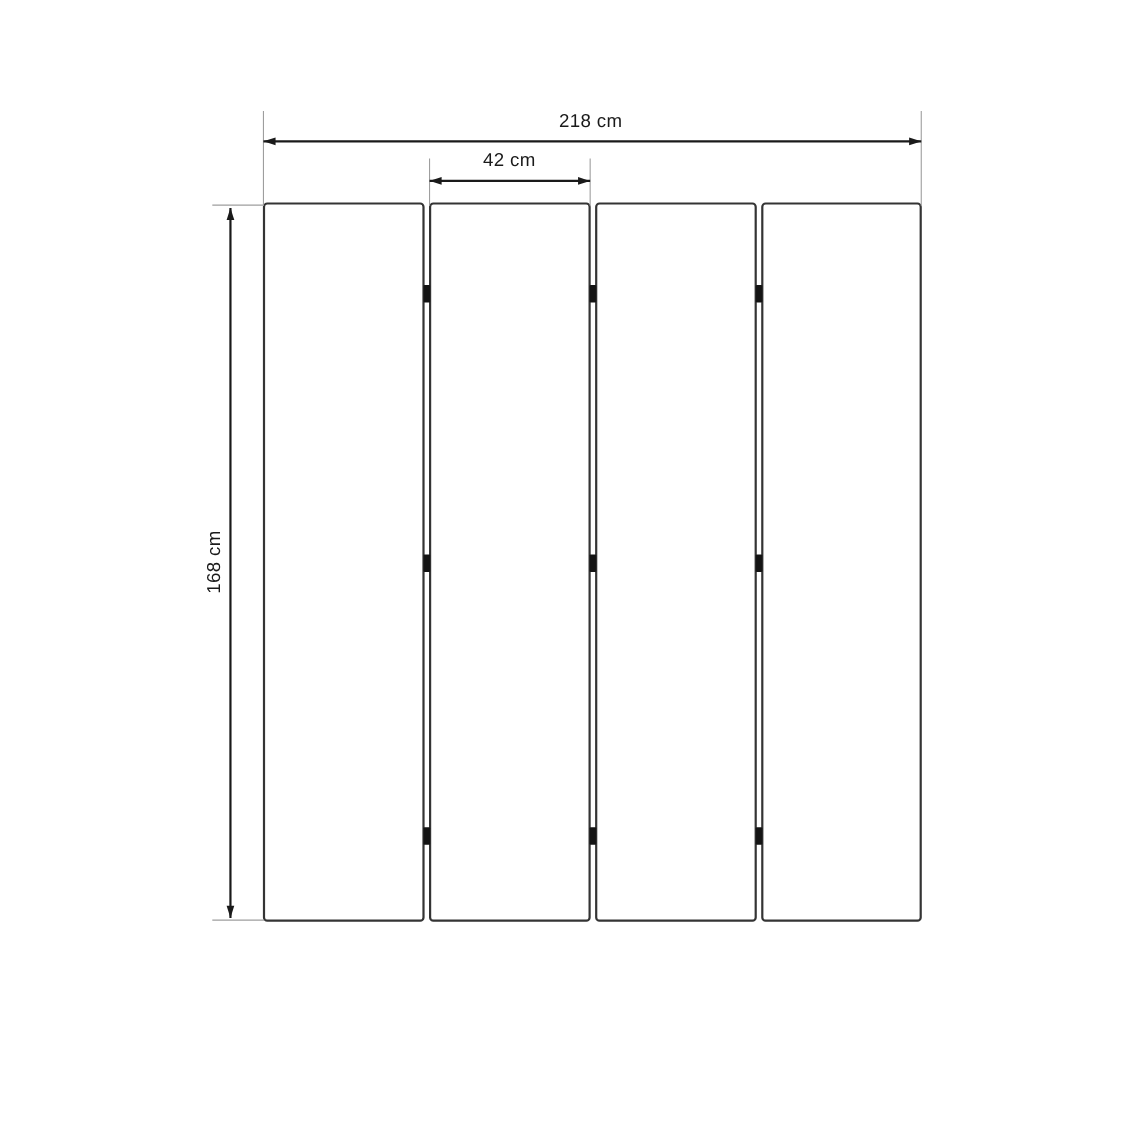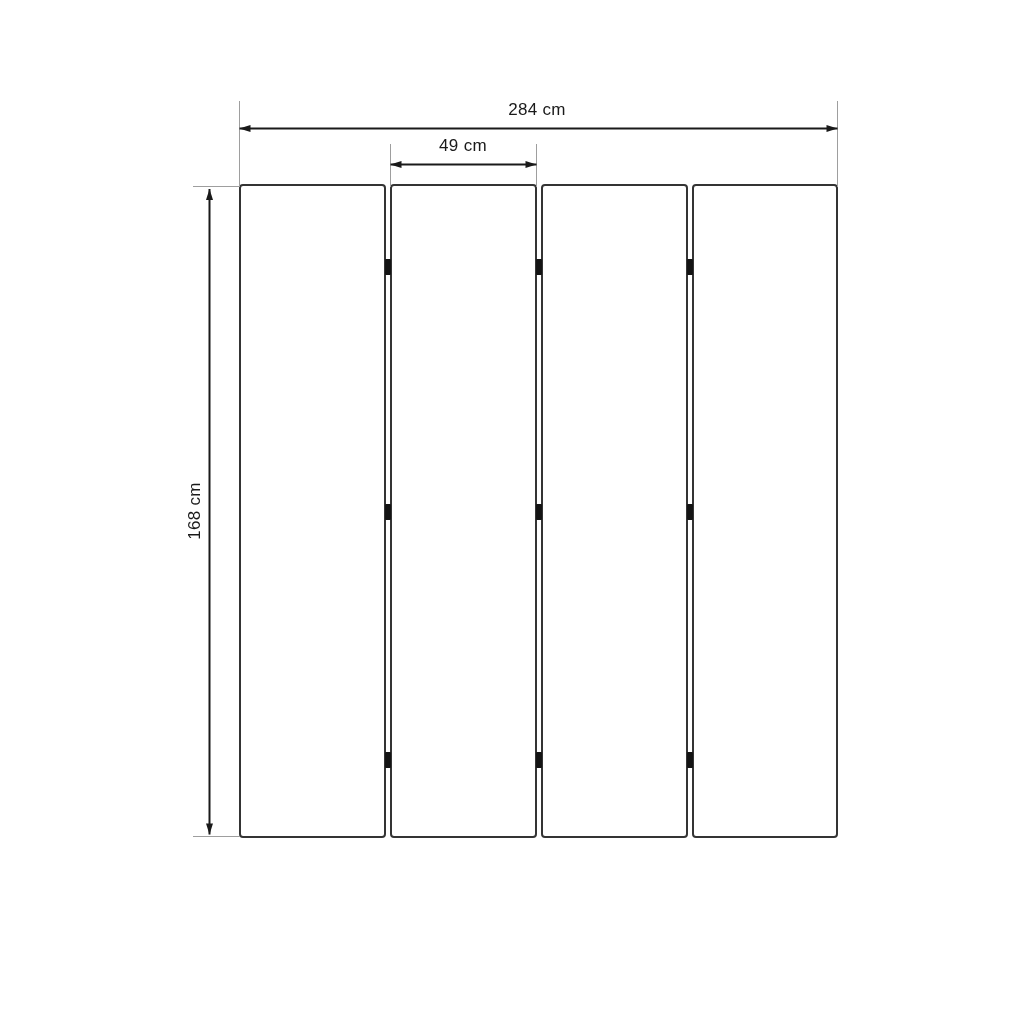--- a/index.html
+++ b/index.html
@@ -65,17 +65,17 @@
   <div class="hinge g1 top"></div>
   <div class="hinge g1 mid"></div>
   <div class="hinge g1 bot"></div>
   <div class="hinge g2 top"></div>
   <div class="hinge g2 mid"></div>
   <div class="hinge g2 bot"></div>
   <div class="hinge g3 top"></div>
   <div class="hinge g3 mid"></div>
   <div class="hinge g3 bot"></div>
 
-  <div class="dim-label label-total">284 cm</div>
-  <div class="dim-label label-panel">49 cm</div>
+  <div class="dim-label label-total">218 cm</div>
+  <div class="dim-label label-panel">42 cm</div>
   <div class="dim-label label-height">168 cm</div>
 
 </div>
 
 </body></html>

